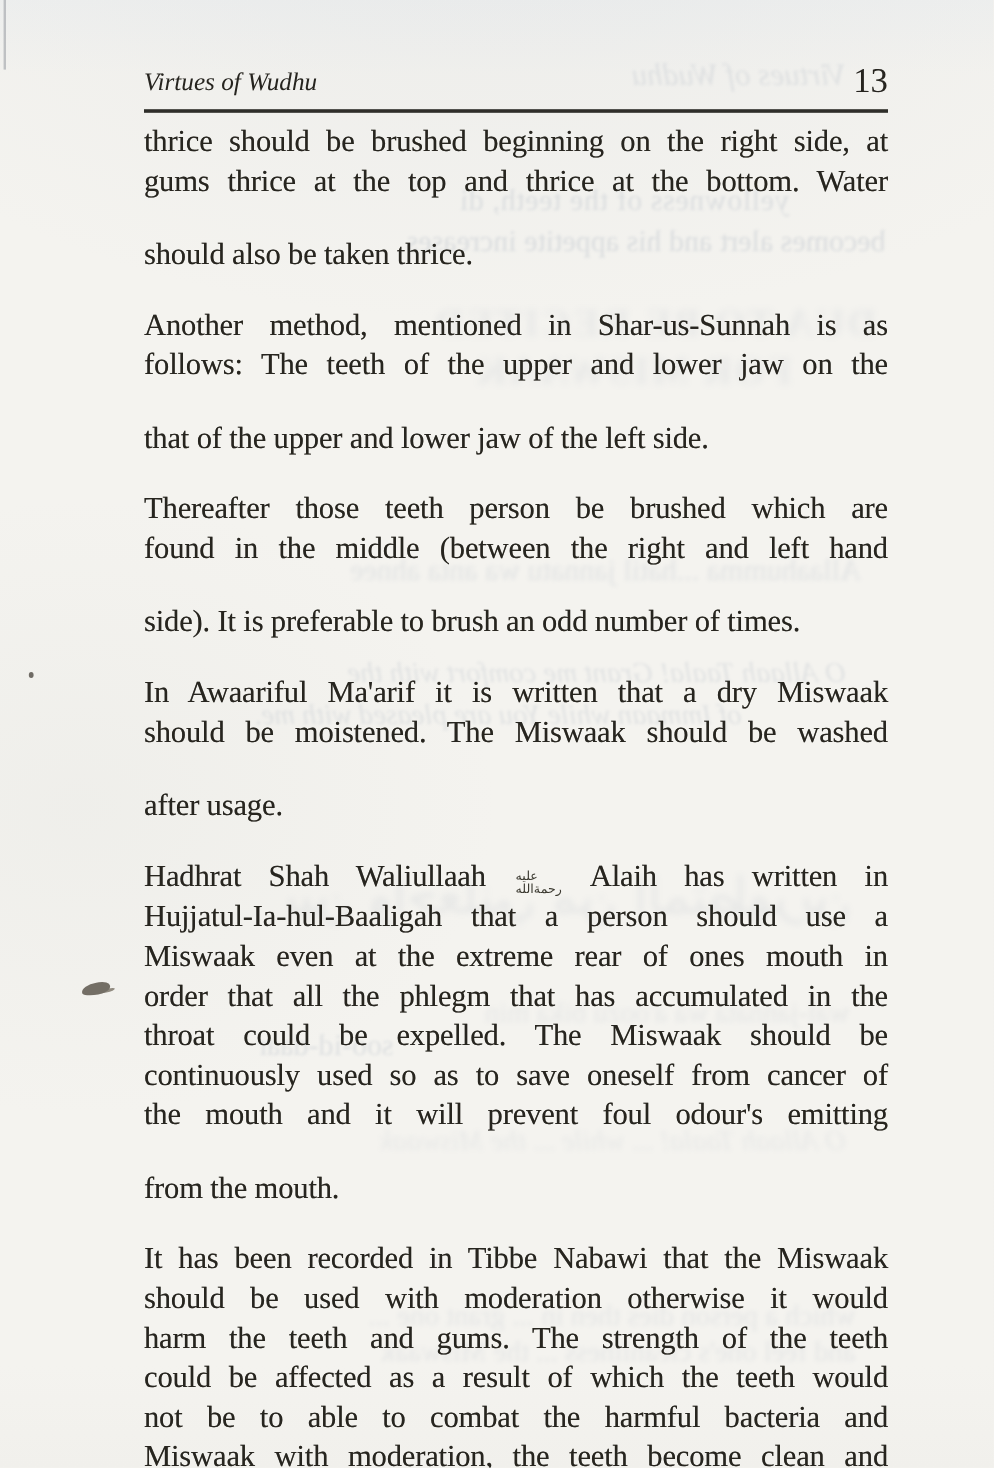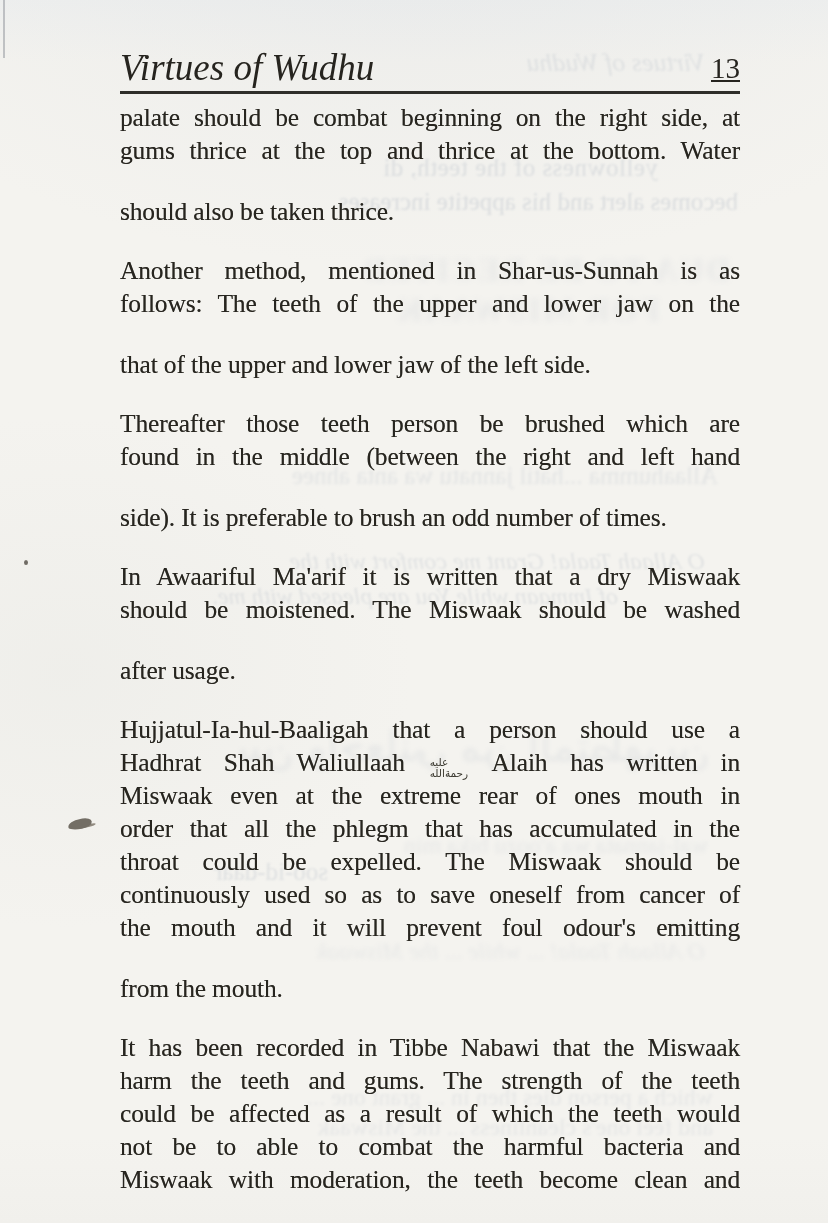--- a/index.html
+++ b/index.html
@@ -14,22 +14,22 @@
       radial-gradient(130% 50% at 50% -8%, rgba(205,210,216,.22), rgba(205,210,216,0) 60%),
       radial-gradient(60% 30% at 8% 55%, rgba(216,218,214,.18), rgba(216,218,214,0) 70%),
       linear-gradient(180deg,#eff0ef 0%,#f4f3ef 5%,#f4f3ef 93%,#f1f0ec 100%);
     color:#26241f;
   }
   .content { position:absolute; left:120px; top:50px; width:620px; }
   .header {
     display:flex; justify-content:space-between; align-items:flex-end;
     border-bottom:3px solid #2f2e2a; padding-bottom:5px;
   }
-  .title { font-style:italic; font-size:37px; line-height:36px; }
-  .pagenum { font-size:29px; line-height:36px;text-decoration:underline; }
+  .title { font-style:italic; font-size:21px; line-height:36px; }
+  .pagenum { font-size:29px; line-height:36px; }
   .para {
     font-size:25.5px; line-height:33px; letter-spacing:-0.15px;
     margin-top:26px; color:#27251f;
     text-shadow:0 0 .4px rgba(42,40,34,.55);
   }
   .para.first { margin-top:7px; }
   .j { text-align:justify; text-align-last:justify; white-space:nowrap; }
   .l { text-align:left; text-align-last:left; white-space:nowrap;margin-top:28px; }
   .honorific {
     display:inline-block; font-family:"DejaVu Sans",sans-serif;
@@ -85,21 +85,21 @@
   <div class="speck"></div>
 
   <div class="content">
 
     <div class="header">
       <span class="title">Virtues of Wudhu</span>
       <span class="pagenum">13</span>
     </div>
 
     <div class="para first">
-      <div class="j">palate should be combat beginning on the right side, at</div>
+      <div class="j">thrice should be brushed beginning on the right side, at</div>
       <div class="j">gums thrice at the top and thrice at the bottom. Water</div>
       <div class="l">should also be taken thrice.</div>
     </div>
 
     <div class="para">
       <div class="j">Another method, mentioned in Shar-us-Sunnah is as</div>
       <div class="j">follows: The teeth of the upper and lower jaw on the</div>
       <div class="l">that of the upper and lower jaw of the left side.</div>
     </div>
 
@@ -109,32 +109,33 @@
       <div class="l">side). It is preferable to brush an odd number of times.</div>
     </div>
 
     <div class="para">
       <div class="j">In Awaariful Ma'arif it is written that a dry Miswaak</div>
       <div class="j">should be moistened. The Miswaak should be washed</div>
       <div class="l">after usage.</div>
     </div>
 
     <div class="para">
+      <div class="j"><span>Hadhrat Shah Waliullaah</span> <span class="honorific"><span class="t">عليه</span><span class="b">رحمةالله</span></span> <span>Alaih has written in</span></div>
       <div class="j">Hujjatul-Ia-hul-Baaligah that a person should use a</div>
-      <div class="j"><span>Hadhrat Shah Waliullaah</span> <span class="honorific"><span class="t">عليه</span><span class="b">رحمةالله</span></span> <span>Alaih has written in</span></div>
       <div class="j">Miswaak even at the extreme rear of ones mouth in</div>
       <div class="j">order that all the phlegm that has accumulated in the</div>
       <div class="j">throat could be expelled. The Miswaak should be</div>
       <div class="j">continuously used so as to save oneself from cancer of</div>
       <div class="j">the mouth and it will prevent foul odour's emitting</div>
       <div class="l">from the mouth.</div>
     </div>
 
     <div class="para">
       <div class="j">It has been recorded in Tibbe Nabawi that the Miswaak</div>
+      <div class="j">should be used with moderation otherwise it would</div>
       <div class="j">harm the teeth and gums. The strength of the teeth</div>
       <div class="j">could be affected as a result of which the teeth would</div>
       <div class="j">not be to able to combat the harmful bacteria and</div>
       <div class="j">Miswaak with moderation, the teeth become clean and</div>
     </div>
 
   </div>
 </div>
 
 </body></html>

